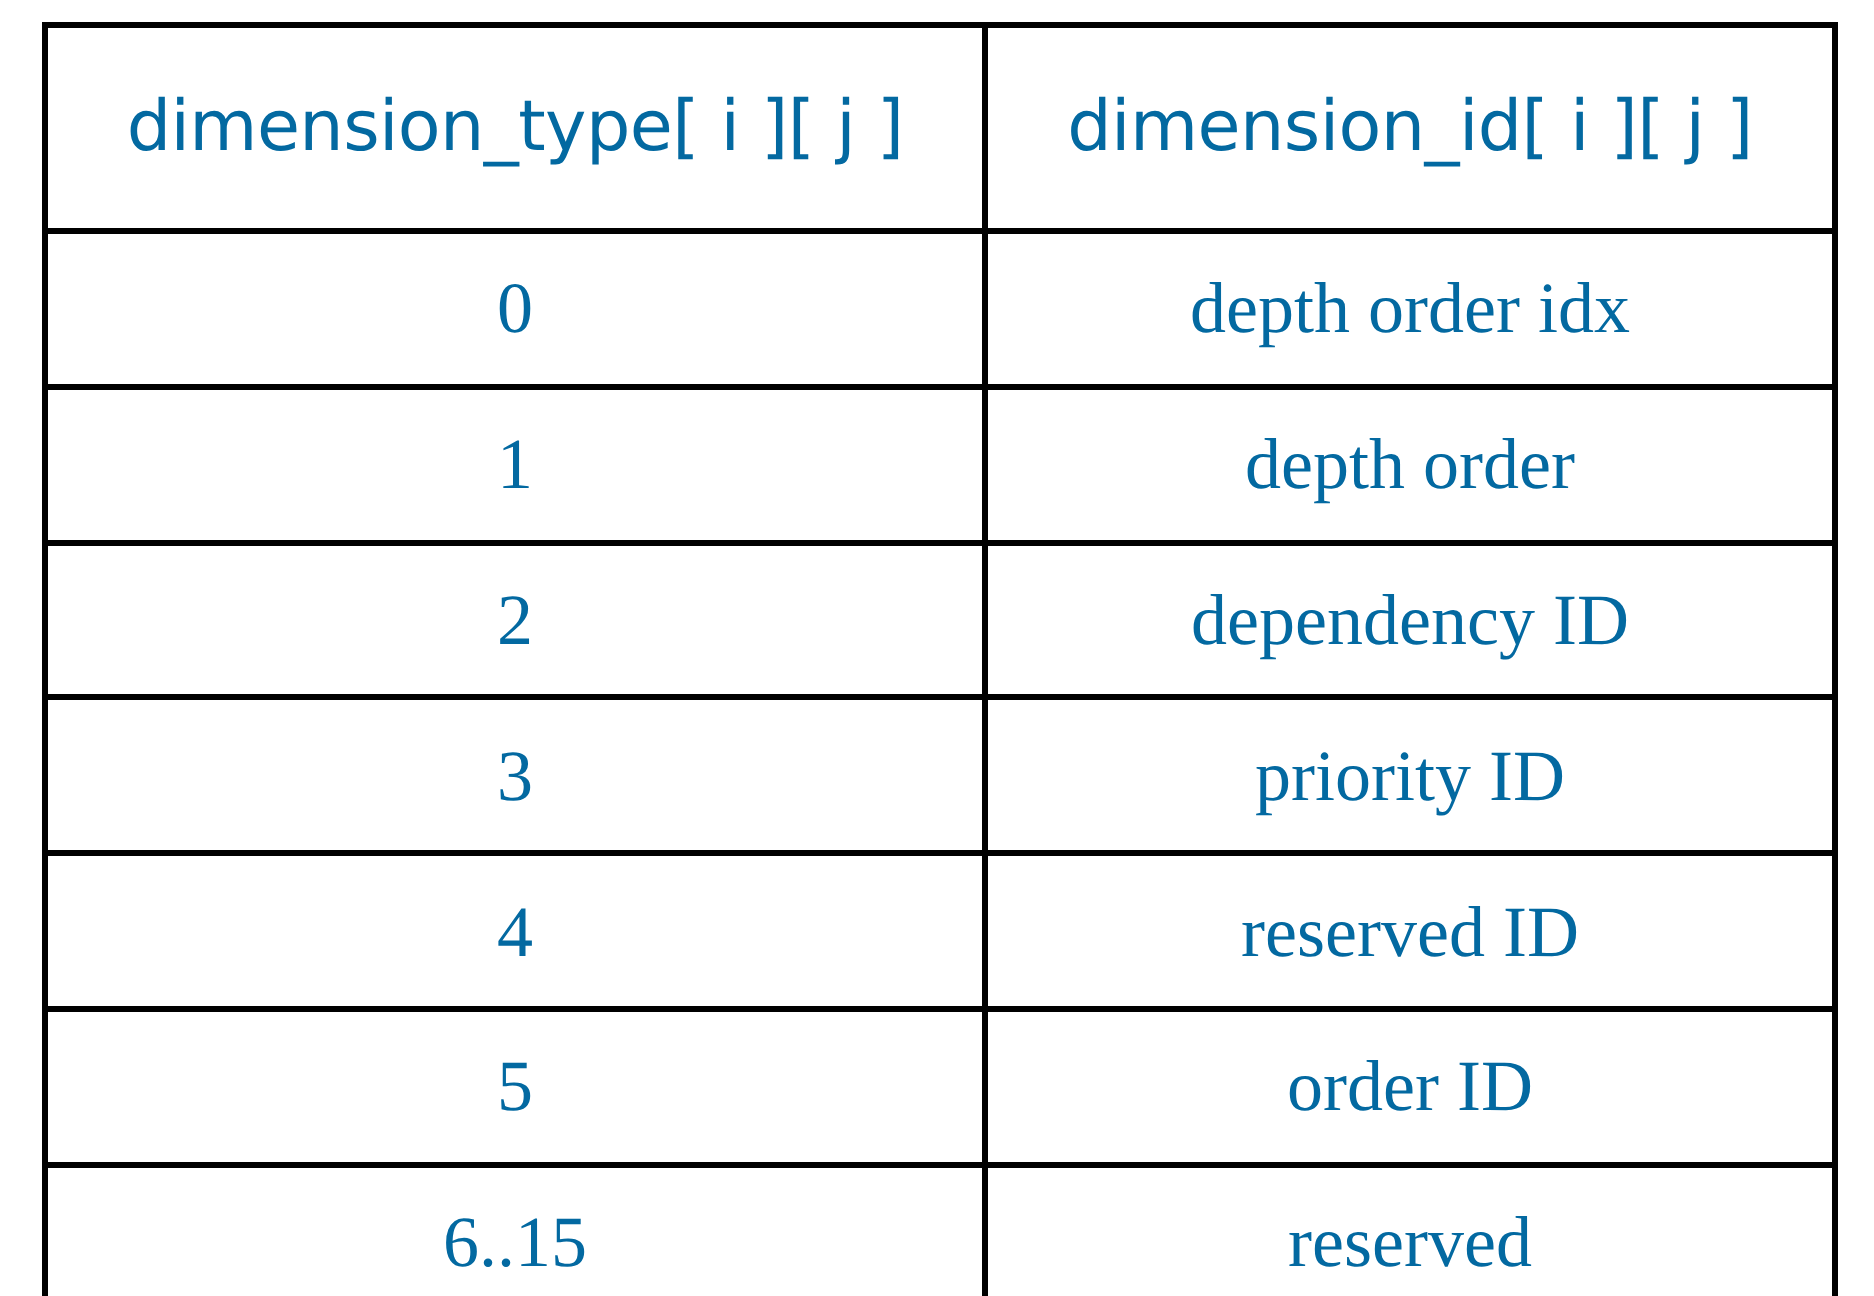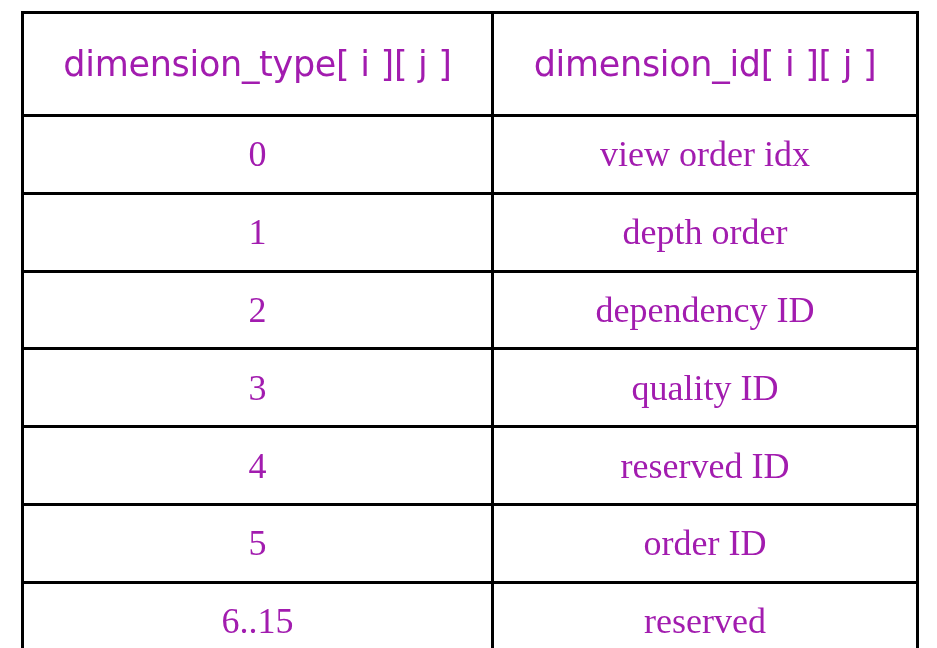--- a/index.html
+++ b/index.html
@@ -30,21 +30,21 @@
     border-collapse: collapse;
     table-layout: fixed;
     width: 895px;
     height: 624px;
     background: #ffffff;
   }
   table.spec-table td {
     border: 3px solid #000000;
     text-align: center;
     vertical-align: middle;
-    color: #a21caf;
+    color: #0369a1;
     padding: 0;
   }
   col.col-type { width: 470px; }
   col.col-id   { width: 425px; }
 
   tr.header-row td {
     height: 100px;
     font-family: "DejaVu Sans", sans-serif;
     font-size: 35px;
     font-weight: 400;
@@ -69,33 +69,33 @@
         <col class="col-type">
         <col class="col-id">
       </colgroup>
       <tbody>
         <tr class="header-row">
           <td class="cell-type">dimension_type[ i ][ j ]</td>
           <td class="cell-id">dimension_id[ i ][ j ]</td>
         </tr>
         <tr class="body-row">
           <td class="cell-type">0</td>
-          <td class="cell-id">view order idx</td>
+          <td class="cell-id">depth order idx</td>
         </tr>
         <tr class="body-row">
           <td class="cell-type">1</td>
           <td class="cell-id">depth order</td>
         </tr>
         <tr class="body-row">
           <td class="cell-type">2</td>
           <td class="cell-id">dependency ID</td>
         </tr>
         <tr class="body-row">
           <td class="cell-type">3</td>
-          <td class="cell-id">quality ID</td>
+          <td class="cell-id">priority ID</td>
         </tr>
         <tr class="body-row">
           <td class="cell-type">4</td>
           <td class="cell-id">reserved ID</td>
         </tr>
         <tr class="body-row">
           <td class="cell-type">5</td>
           <td class="cell-id">order ID</td>
         </tr>
         <tr class="body-row">

